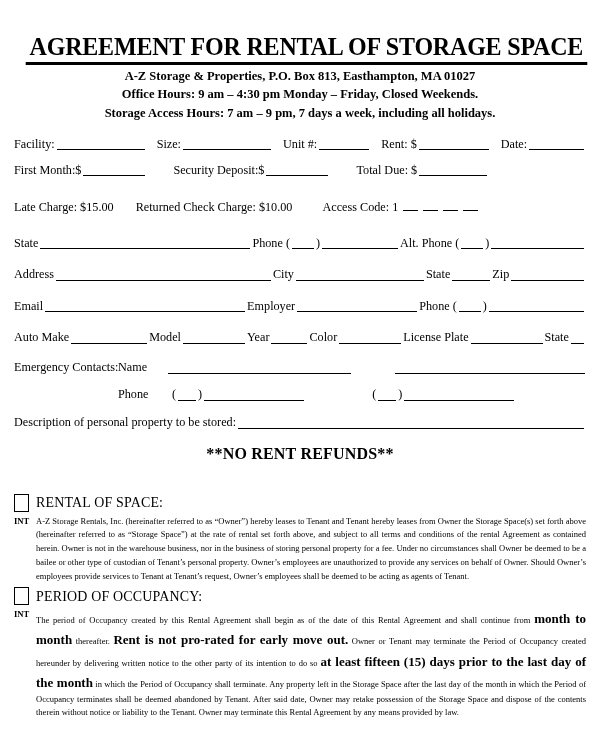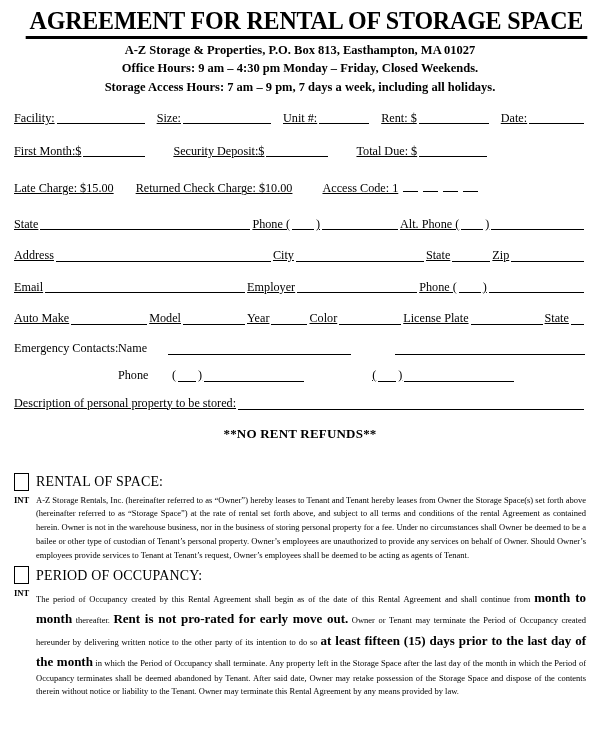--- a/index.html
+++ b/index.html
@@ -15,21 +15,21 @@
     font-family: "Liberation Serif", "DejaVu Serif", serif;
     color: #000000;
     overflow: hidden;
     box-sizing: border-box;
     padding: 0 14px;
   }
 
   
   .title-wrap {
     text-align: center;
-    padding-top: 8px;
+    padding-top: 34px;
   }
   .doc-title {
     display: inline-block;
     font-size: 25px;
     font-weight: bold;
     letter-spacing: -0.2px;
     transform: scaleX(0.96);
     transform-origin: center;
     line-height: 1.05;
     border-bottom: 3px solid #000;
@@ -50,21 +50,21 @@
     margin-top: 16px;
     font-size: 12.2px;
     line-height: 1.1;
   }
   .frow {
     display: flex;
     align-items: baseline;
     white-space: nowrap;
   }
   .frow + .frow { margin-top: 13px; }
-  .lbl { flex: none; text-decoration: underline; }
+  .lbl { flex: none; }
   .ul {
     flex: none;
     border-bottom: 1px solid #000;
     height: 11px;
     margin: 0 2px;
     align-self: flex-end;
     position: relative;
     top: -1px;
   }
   .ul.grow { flex: 1 1 auto; }
@@ -81,21 +81,21 @@
   
   .emerg { margin-top: 15px; font-size: 12.2px; }
   .emerg-line { display: flex; align-items: baseline; white-space: nowrap; }
   .emerg-line + .emerg-line { margin-top: 12px; }
   .ecol-lbl { flex: none; width: 104px; }
   .ecol-key { flex: none; width: 48px; }
 
   .norefund {
     text-align: center;
     font-weight: bold;
-    font-size: 13px;
+    font-size: 16px;
     margin-top: 15px;
     letter-spacing: 0.2px;
   }
 
   
   .clause { margin-top: 31px; }
   .clause-head {
     display: flex;
     align-items: center;
     gap: 7px;
@@ -162,21 +162,21 @@
       <span class="lbl">Unit #:</span>
       <span class="ul" style="width:50px"></span>
       <span class="sp"></span>
       <span class="lbl">Rent: $</span>
       <span class="ul" style="width:70px"></span>
       <span class="sp"></span>
       <span class="lbl">Date:</span>
       <span class="ul grow"></span>
     </div>
 
-    <div class="frow" style="margin-top:20px">
+    <div class="frow" style="margin-top:13px">
       <span class="lbl">First Month:$</span>
       <span class="ul" style="width:62px"></span>
       <span class="spw"></span>
       <span class="lbl">Security Deposit:$</span>
       <span class="ul" style="width:62px"></span>
       <span class="spw"></span>
       <span class="lbl">Total Due: $</span>
       <span class="ul" style="width:68px"></span>
     </div>
 

